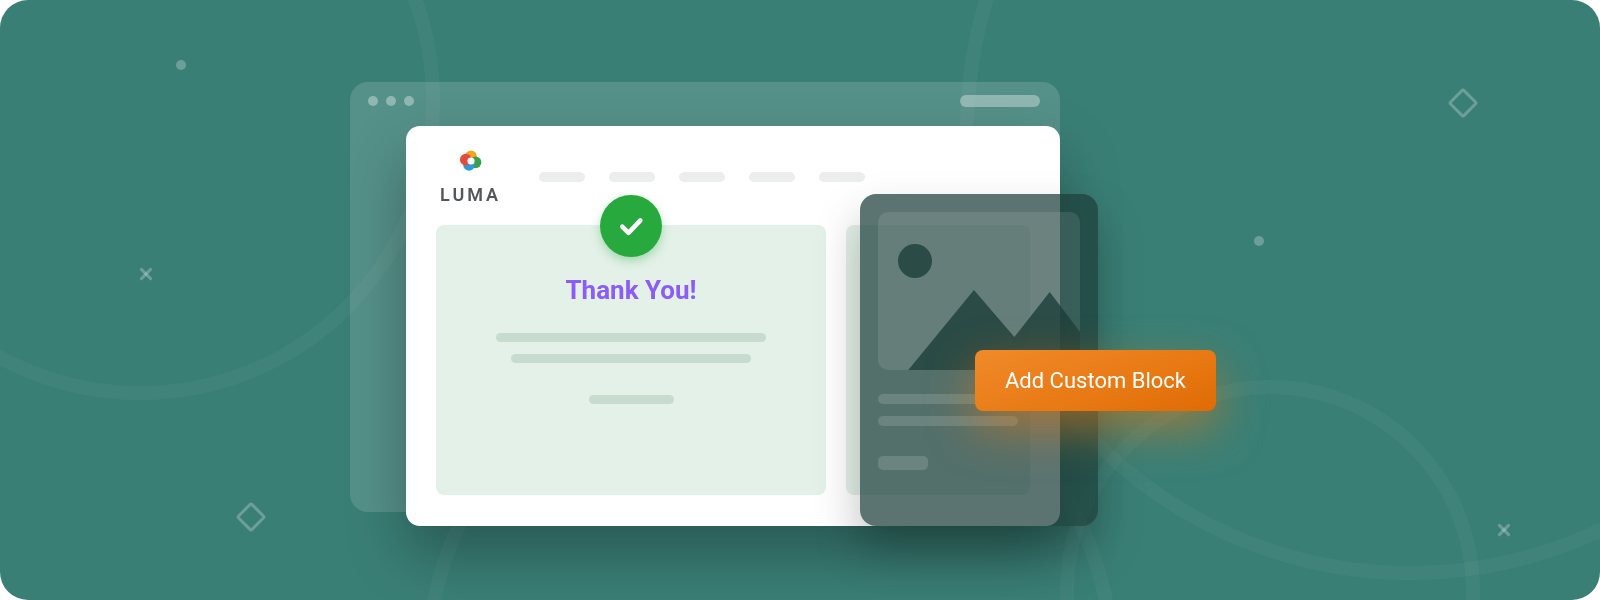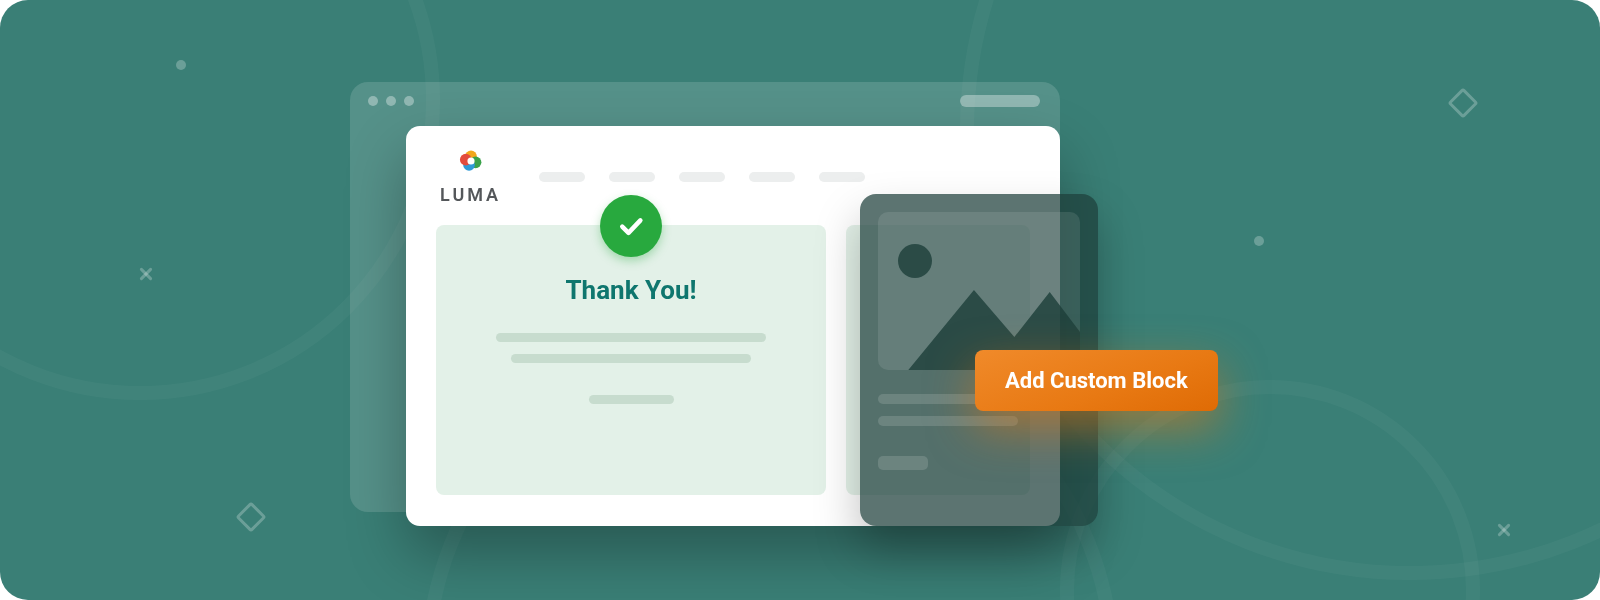--- a/index.html
+++ b/index.html
@@ -157,21 +157,21 @@
     border-radius: 50%;
     display: flex; align-items: center; justify-content: center;
     box-shadow: 0 4px 10px rgba(40,169,62,0.35);
   }
   .check-badge svg { width: 30px; height: 30px; }
 
   .thank-title {
     margin-top: 50px;
     font-size: 26px;
     font-weight: 700;
-    color: #0f766e;
+    color: #8b5cf6;
   }
   .line-stubs {
     margin: 28px auto 0 auto;
     display: flex;
     flex-direction: column;
     align-items: center;
     gap: 12px;
   }
   .line-stubs span {
     display: block;
@@ -224,21 +224,21 @@
   .block-card .text-ph span:nth-child(3){ width: 50px; margin-top: 18px; height: 14px; }
 
   
   .cta {
     position: absolute;
     left: 975px; top: 350px;
     padding: 18px 30px;
     background: linear-gradient(160deg,#f08a2a 0%,#e87913 60%,#df6b05 100%);
     color: #ffffff;
     font-size: 22px;
-    font-weight: 700;
+    font-weight: 400;
     border-radius: 8px;
     box-shadow: 0 18px 45px rgba(226,120,20,0.55);
     white-space: nowrap;
     cursor: pointer;
   }
 </style>
 </head>
 <body>
 
 <div class="stage">

